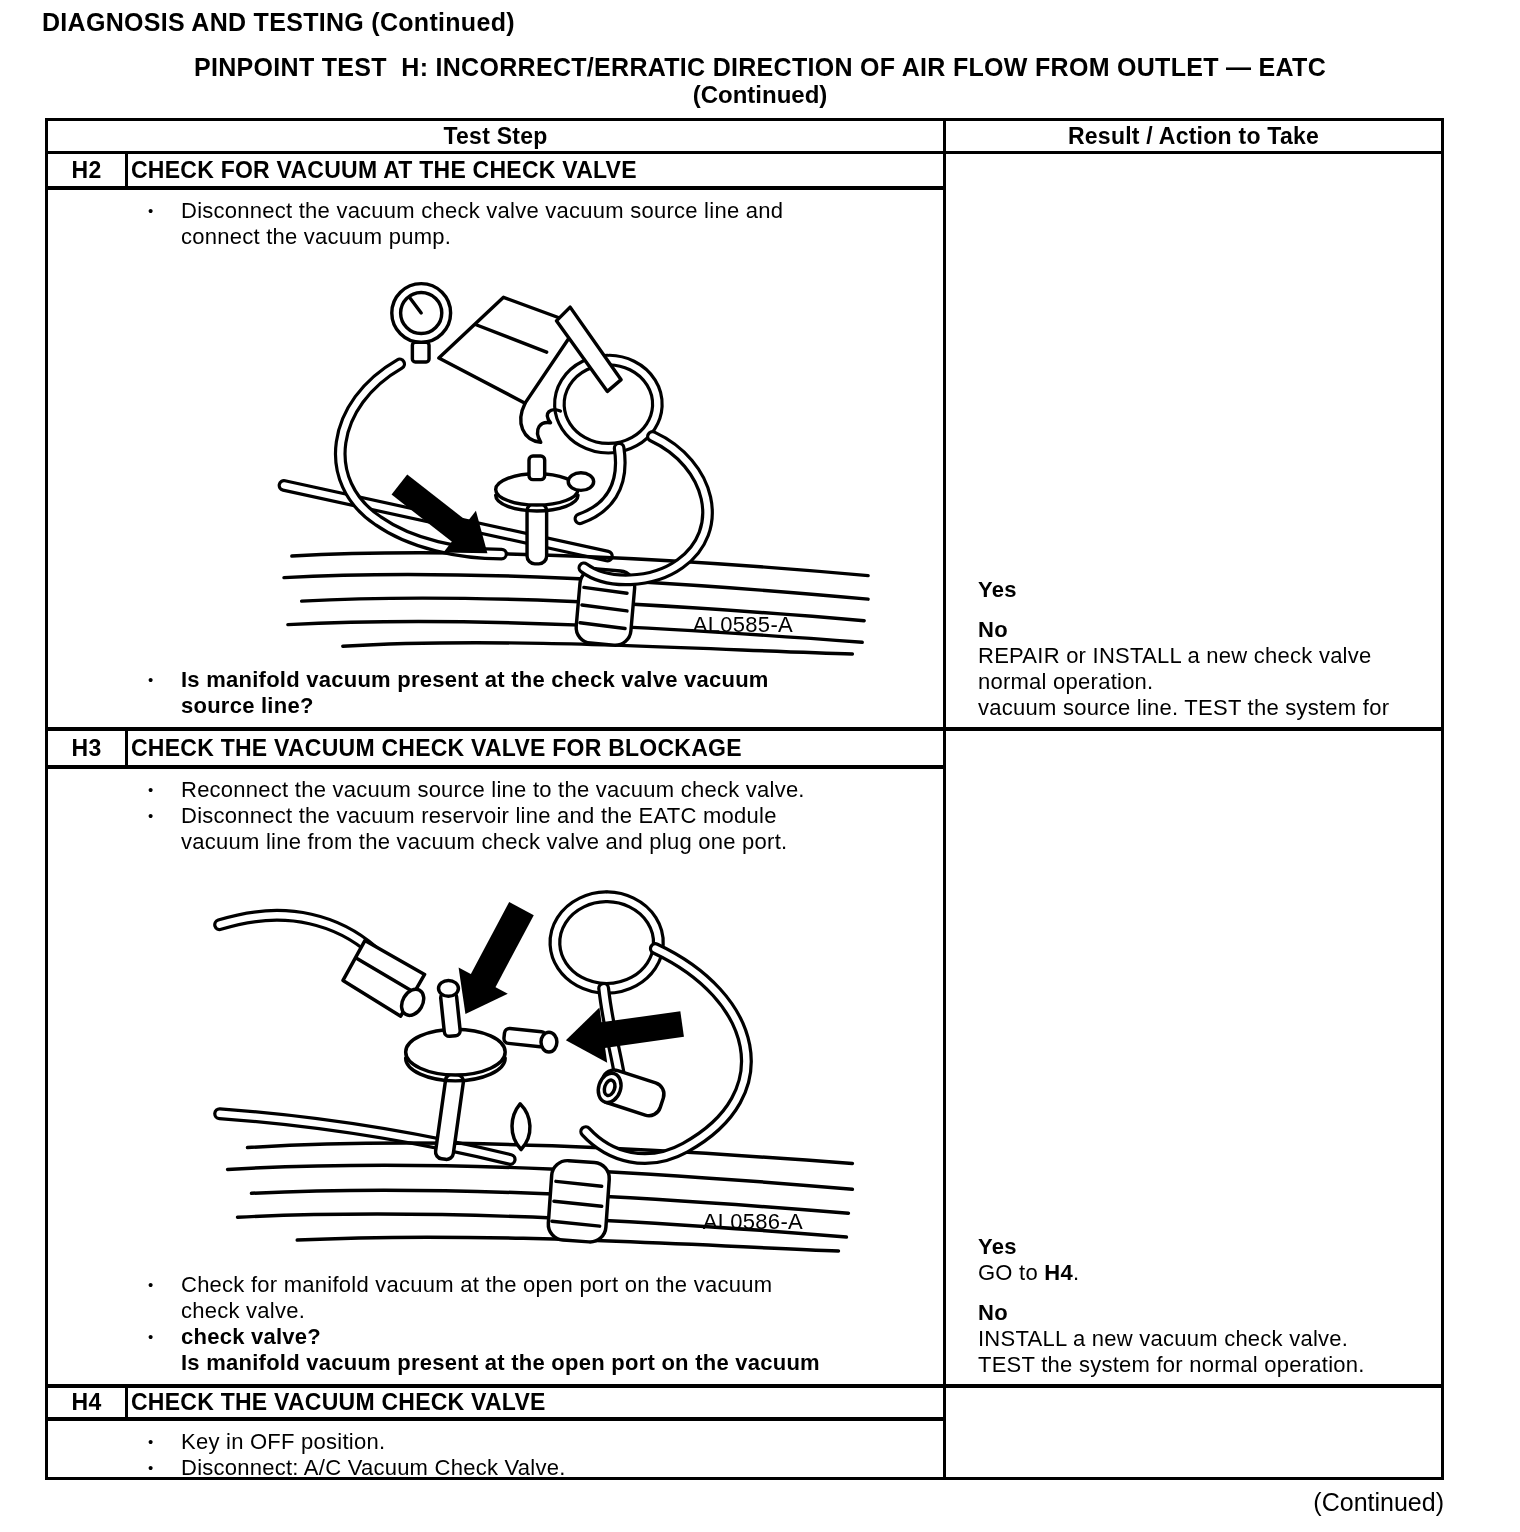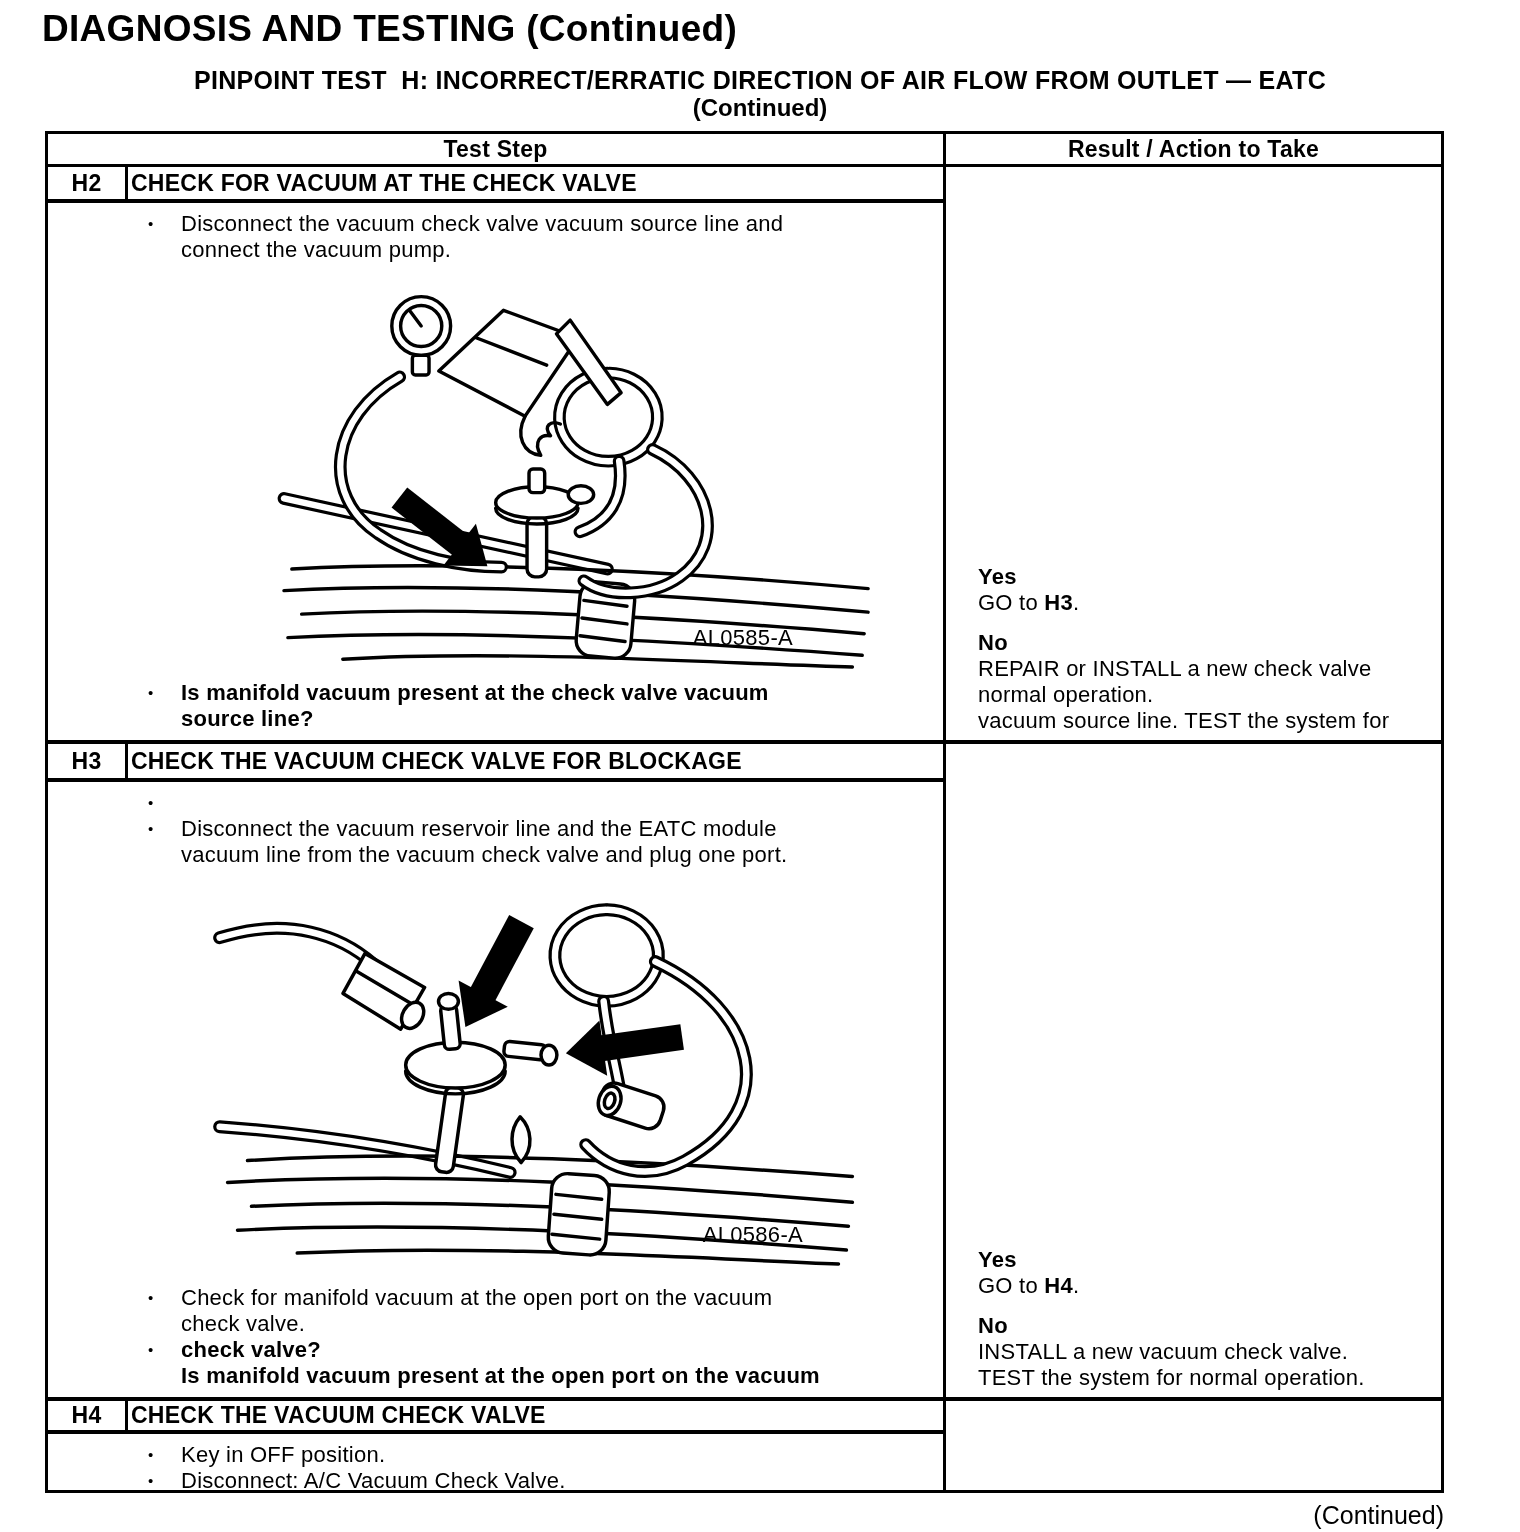--- a/index.html
+++ b/index.html
@@ -1,20 +1,20 @@
 <!DOCTYPE html>
 <html><head>
 <meta charset="utf-8">
 <style>
   * { box-sizing: border-box; margin: 0; padding: 0; }
   html,body { width:1520px; height:1532px; background:#fff; color:#000;
     font-family:"Liberation Sans", sans-serif; overflow:hidden; }
   .page { position:relative; width:1520px; height:1532px; }
 
-  .h1 { margin:8px 0 0 42px; font-size:37px; font-weight:bold; letter-spacing:.3px; }
+  .h1 { margin:8px 0 0 42px; font-size:25px; font-weight:bold; letter-spacing:.3px; }
   .sub1 { margin-top:16px; text-align:center; font-size:25px; font-weight:bold;
           white-space:pre; letter-spacing:.3px; }
   .sub2 { text-align:center; font-size:24px; font-weight:bold; line-height:26px; }
 
   
   .pp-table { display:grid; margin:10px 0 0 45px; width:1399px;
     grid-template-columns:80px 815px 498px;
     grid-template-rows:33px 36px 541px 38px 619px 33px 56px;
     border:3px solid #000; font-size:22px; letter-spacing:.25px; }
   .hdr-left  { grid-area:1/1/2/3; border-bottom:3px solid #000; }
@@ -129,33 +129,35 @@
         <span class="bm">•</span>
         <div class="bold">
           <div>Is manifold vacuum present at the check valve vacuum</div>
           <div>source line?</div>
         </div>
       </div>
     </div>
 
     <div class="result-cell s1-result">
       <div class="res-line bold">Yes</div>
-      <div class="res-line"><span>GO to </span><span class="bold">H3</span><span>.</span></div>
       <div class="res-line bold no-label">No</div>
       <div class="res-line">REPAIR or INSTALL a new check valve</div>
       <div class="res-line">normal operation.</div>
       <div class="res-line">vacuum source line. TEST the system for</div>
     </div>
 
     <div class="id-cell s2-id">H3</div>
     <div class="title-cell s2-title">CHECK THE VACUUM CHECK VALVE FOR BLOCKAGE</div>
 
     <div class="content-cell s2-content">
       <div class="brow">
         <span class="bm">•</span>
+        <div>
+          <div>Reconnect the vacuum source line to the vacuum check valve.</div>
+        </div>
       </div>
       <div class="brow">
         <span class="bm">•</span>
         <div>
           <div>Disconnect the vacuum reservoir line and the EATC module</div>
           <div>vacuum line from the vacuum check valve and plug one port.</div>
         </div>
       </div>
 
       <div class="fig fig2">

